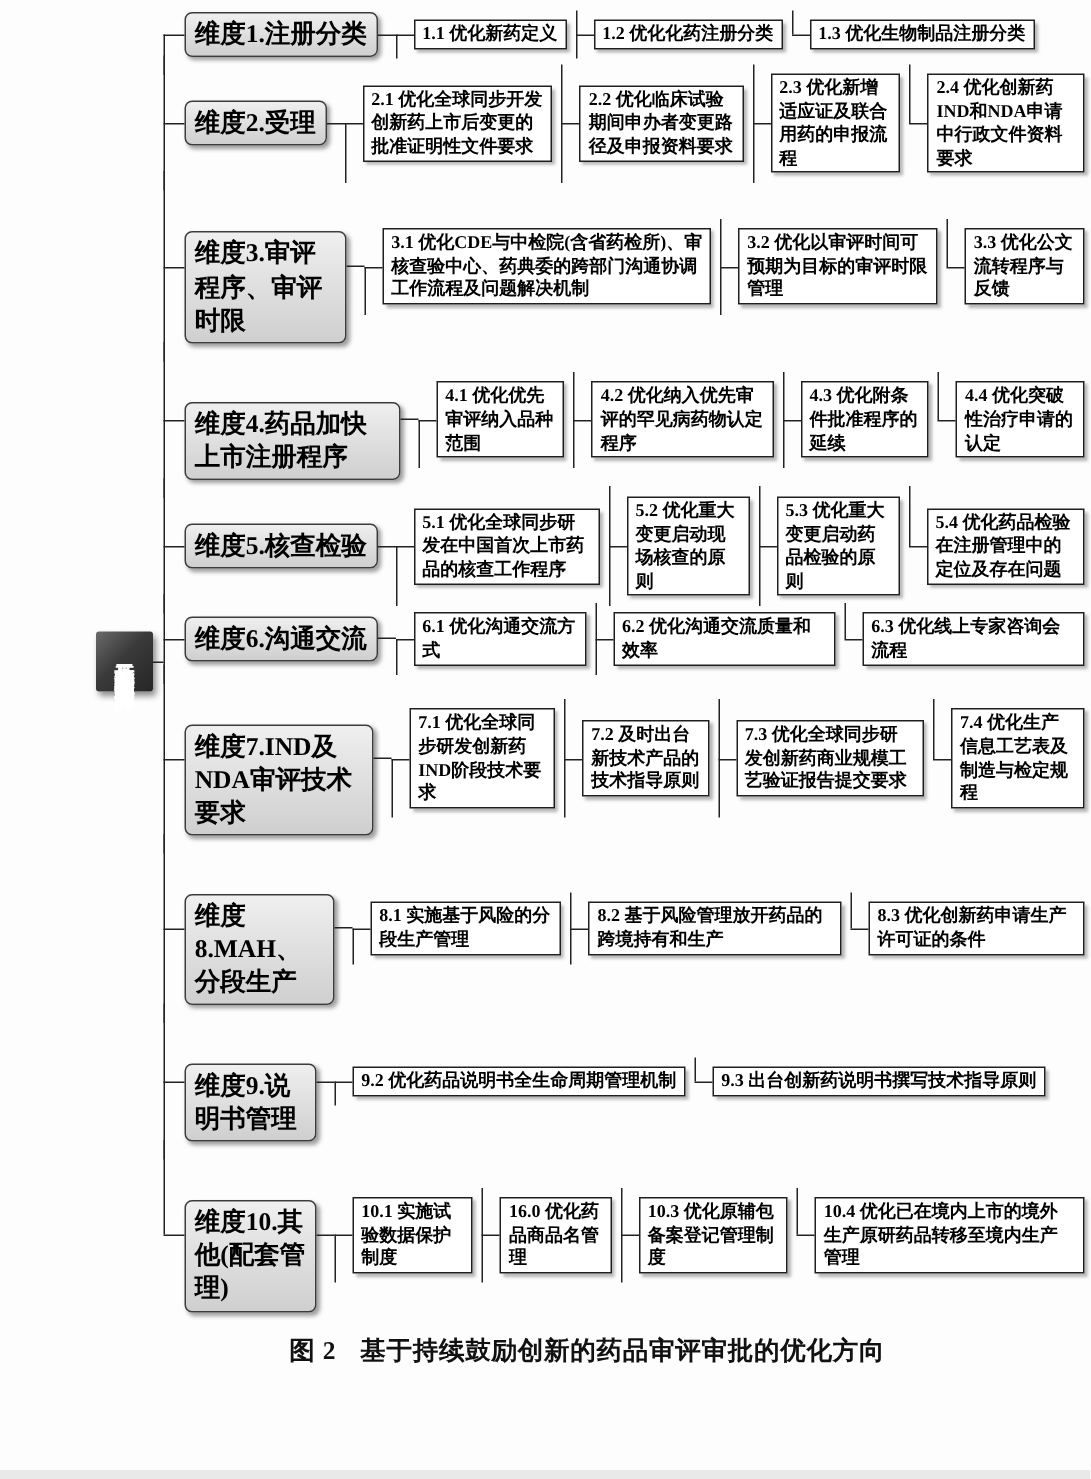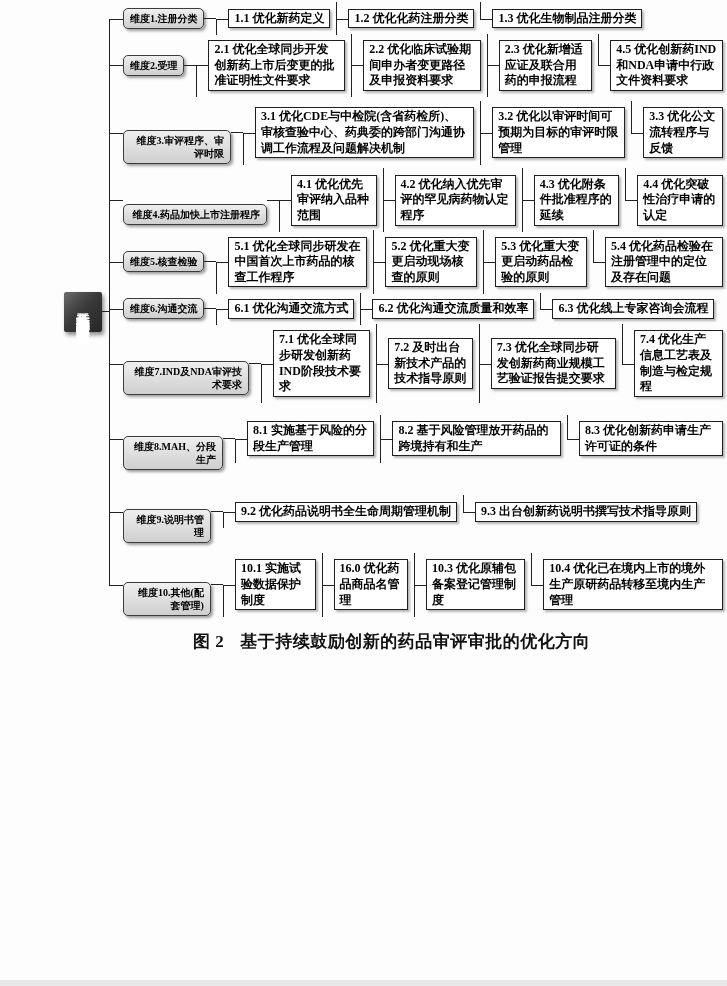--- a/index.html
+++ b/index.html
@@ -28,22 +28,22 @@
   .group::after { content:''; position:absolute; left:-14px; top:-12px; bottom:-12px;
     border-left:1.6px solid #222; }
   .group:first-child::after { top:50%; }
   .group:last-child::after { bottom:50%; }
 
   
   .dim-node {
     background:linear-gradient(180deg,#efefef,#cfcfcf);
     border:1px solid #3c3c3c; border-radius:5px;
     box-shadow:2px 2px 3px rgba(0,0,0,.38);
-    font-weight:bold; font-size:10px; line-height:1.3;
-    padding:3px 6px; text-align:right; white-space:nowrap; flex:none;
+    font-weight:bold; font-size:17px; line-height:1.3;
+    padding:3px 6px; text-align:left; white-space:nowrap; flex:none;
   }
   .dim-node.wrap { white-space:normal;margin-top:28px; }
   .w106 { width:108px; } .w122 { width:144px; } .w124 { width:126px; }
   .w100 { width:100px; } .w84 { width:88px; } .w86 { width:88px; }
 
   .conn-h { width:12px; border-top:1.6px solid #222; flex:none; }
 
   
   .children { display:flex; flex-direction:row; gap:6px; }
   .leaf-row { position:relative; padding-left:12px; display:flex; align-items:center; }
@@ -102,21 +102,21 @@
           <div class="leaf-row">
               <div class="leaf">2.1 优化全球同步开发创新药上市后变更的批准证明性文件要求</div>
             </div>
           <div class="leaf-row">
               <div class="leaf">2.2 优化临床试验期间申办者变更路径及申报资料要求</div>
             </div>
           <div class="leaf-row">
               <div class="leaf">2.3 优化新增适应证及联合用药的申报流程</div>
             </div>
           <div class="leaf-row">
-              <div class="leaf">4.5 优化创新药IND和NDA申请中行政文件资料要求</div>
+              <div class="leaf">2.4 优化创新药IND和NDA申请中行政文件资料要求</div>
             </div>
         </div>
       </div>
 
       <div class="group">
         <div class="dim-node wrap w106">维度3.审评程序、审评时限</div>
         <div class="conn-h"></div>
         <div class="children">
           <div class="leaf-row">
               <div class="leaf">3.1 优化CDE与中检院(含省药检所)、审核查验中心、药典委的跨部门沟通协调工作流程及问题解决机制</div>

